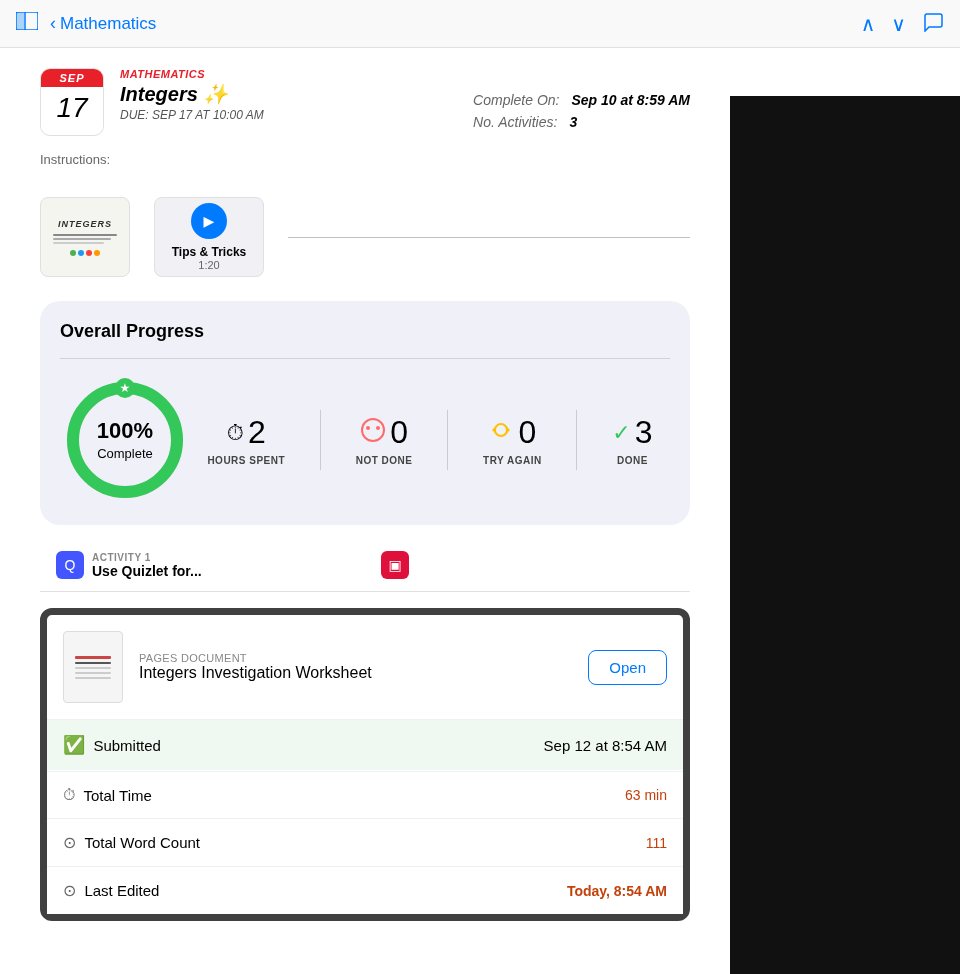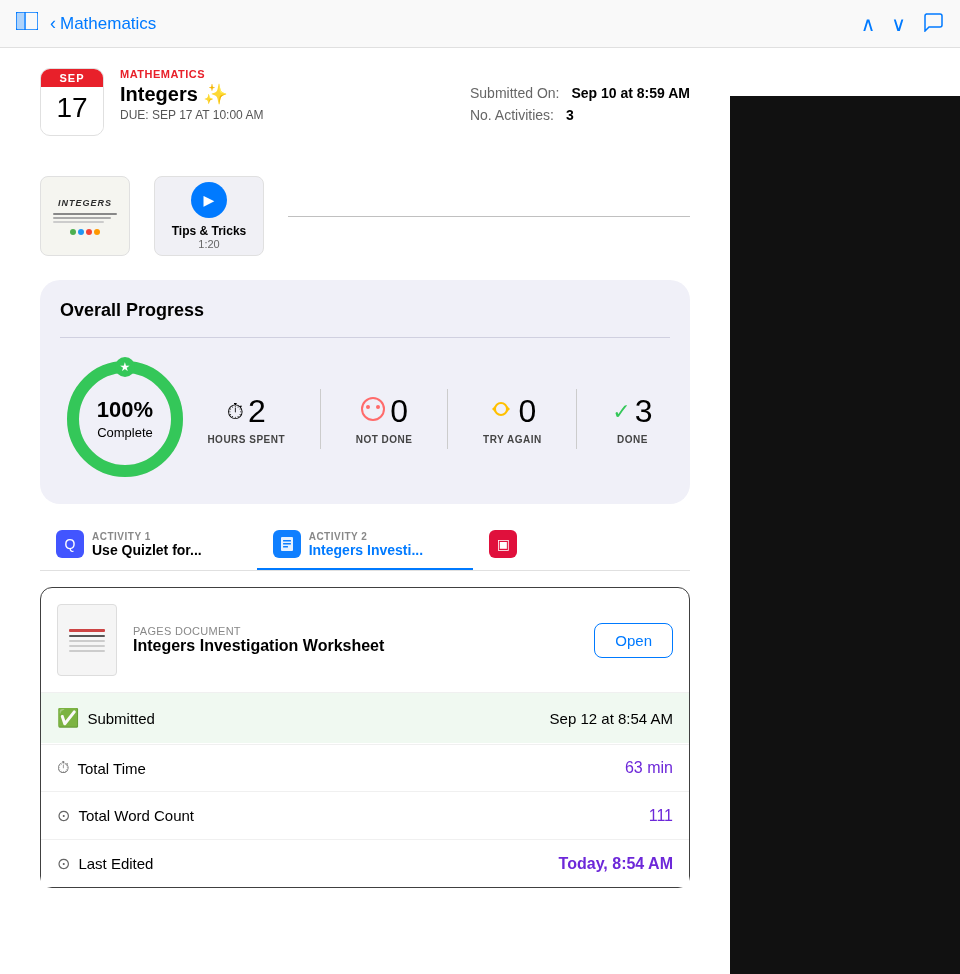--- a/index.html
+++ b/index.html
@@ -67,23 +67,24 @@
       top: 48px;
       right: 0;
       width: 230px;
       background: #111;
       height: 926px;
     }
 
     
     .assignment-header {
       display: flex;
-      align-items: center;
+      align-items: flex-end;
       justify-content: space-between;
       padding: 20px 20px 16px 20px;
+      font-style: italic;
     }
     .header-left {
       display: flex;
       align-items: flex-start;
       gap: 16px;
     }
     .calendar-icon {
       width: 64px;
       height: 68px;
       border-radius: 10px;
@@ -395,21 +396,21 @@
       overflow: hidden;
       text-overflow: ellipsis;
     }
     .activity-tab.active .tab-activity-name {
       color: #007aff;
     }
 
     
     .activity-detail {
       background: #fff;
-      border: 1px solid #404040;
+      border: 7px solid #404040;
       border-radius: 12px;
       margin: 16px 0;
     }
     .activity-doc {
       display: flex;
       align-items: center;
       gap: 16px;
       padding: 16px;
       border-bottom: 1px solid #f0f0f0;
     }
@@ -436,21 +437,21 @@
     .doc-line-light { background: #ccc; }
     .doc-info { flex: 1; }
     .doc-type {
       font-size: 11px;
       color: #888;
       font-weight: 500;
       letter-spacing: 0.3px;
     }
     .doc-name {
       font-size: 16px;
-      font-weight: 700;
+      font-weight: 400;
       color: #000;
     }
     .doc-actions {
       display: flex;
       gap: 10px;
     }
     .doc-btn {
       padding: 8px 20px;
       border-radius: 8px;
       border: 1.5px solid #007aff;
@@ -503,22 +504,22 @@
       align-items: center;
       gap: 8px;
       font-size: 15px;
       color: #000;
     }
     .stats-row-icon {
       font-size: 16px;
       color: #666;
     }
     .stats-row-value {
-      font-size: 16px;
-      color: #6d28d9;
+      font-size: 14px;
+      color: #c2410c;
     }
     .stats-row-value.bold {
       font-weight: 700;
     }
   </style>
 </head>
 <body>
 
 <div class="nav-bar">
   <div class="nav-left">
@@ -555,31 +556,32 @@
           <div class="calendar-bottom">17</div>
         </div>
         <div class="assignment-info">
           <div class="subject-label">MATHEMATICS</div>
           <div class="assignment-title">Integers ✨</div>
           <div class="due-date">DUE: SEP 17 AT 10:00 AM</div>
         </div>
       </div>
       <div class="header-right">
         <div class="meta-row">
-          <span class="meta-label">Submitted On:</span>
+          <span class="meta-label">Complete On:</span>
           <span class="meta-value">Sep 10 at 8:59 AM</span>
         </div>
         <div class="meta-row">
           <span class="meta-label">No. Activities:</span>
           <span class="meta-value">3</span>
         </div>
       </div>
     </div>
 
     <div class="instructions-section">
+      <div class="instructions-label">Instructions:</div>
     </div>
 
     <div class="attachments-row">
 
       <div class="attachment-poster">
         <div class="poster-title">INTEGERS</div>
         <div class="poster-lines">
           <div class="poster-line" style="background:#888;"></div>
           <div class="poster-line" style="background:#aaa; width:90%;"></div>
           <div class="poster-line" style="background:#ccc; width:80%;"></div>
@@ -683,34 +685,20 @@
       <div class="activity-tabs">
 
         <div class="activity-tab">
           <div class="tab-icon tab-icon-quizlet">Q</div>
           <div class="tab-content-info">
             <div class="tab-activity-num">ACTIVITY 1</div>
             <div class="tab-activity-name">Use Quizlet for...</div>
           </div>
         </div>
 
-        <div class="activity-tab active">
-          <div class="tab-icon tab-icon-pages">
-            <svg width="16" height="16" viewBox="0 0 16 16" fill="white">
-              <rect x="2" y="1" width="12" height="14" rx="1" fill="white" opacity="0.9"></rect>
-              <rect x="4" y="4" width="8" height="1.5" rx="0.5" fill="#0f7fff"></rect>
-              <rect x="4" y="7" width="8" height="1.5" rx="0.5" fill="#0f7fff"></rect>
-              <rect x="4" y="10" width="5" height="1.5" rx="0.5" fill="#0f7fff"></rect>
-            </svg>
-          </div>
-          <div class="tab-content-info">
-            <div class="tab-activity-num">ACTIVITY 2</div>
-            <div class="tab-activity-name">Integers Investi...</div>
-          </div>
-        </div>
 
         <div class="activity-tab">
           <div class="tab-icon tab-icon-survey">▣</div>
         </div>
       </div>
 
       <div class="activity-detail">
 
         <div class="activity-doc">
           <div class="doc-thumbnail">

